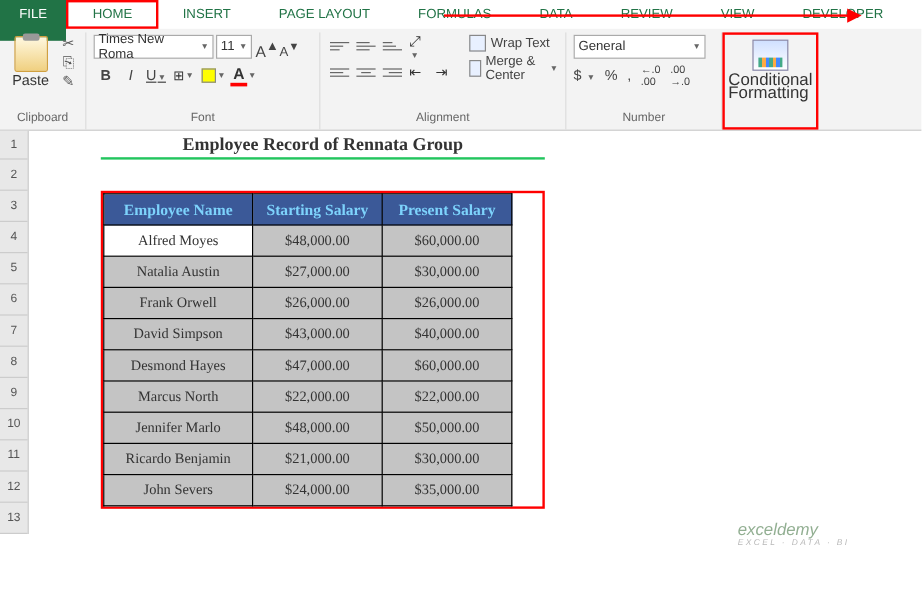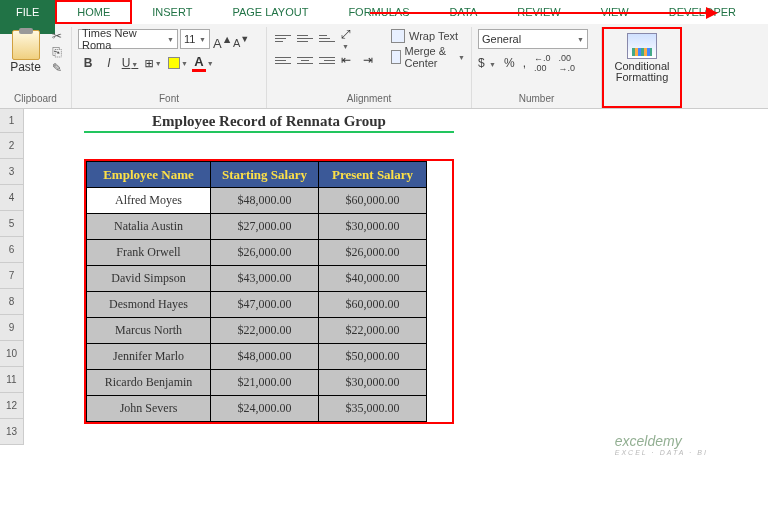--- a/index.html
+++ b/index.html
@@ -58,33 +58,33 @@
 
 .num-group { width: 130px; }
 .num-fmt { width: 110px; height: 20px; border: 1px solid #aaa; background: #fff; font-size: 11px; padding: 1px 3px; display: flex; justify-content: space-between; align-items: center; }
 .num-btns { display: flex; gap: 8px; margin-top: 4px; font-size: 12px; color: #444; align-items: center; }
 
 
 .condfmt-group { width: 80px; border: 2px solid red; }
 .condfmt-btn { display: flex; flex-direction: column; align-items: center; padding: 2px; }
 .condfmt-icon { width: 30px; height: 26px; background: linear-gradient(#d0e0ff, #fff); border: 1px solid #88a; position: relative; }
 .condfmt-icon::after { content: ""; position: absolute; bottom: 2px; left: 4px; width: 20px; height: 8px; background: repeating-linear-gradient(90deg, #4a8 0 3px, #fa4 3px 6px, #48f 6px 9px); }
-.condfmt-label { font-size: 11px; text-align: center; line-height: 11px; margin-top: 2px; }
+.condfmt-label { font-size: 14px; line-height: 11px; margin-top: 2px; }
 
 
 .sheet-area { display: flex; }
 .row-headers { width: 24px; background: #e8e8e8; border-right: 1px solid #ccc; }
 .row-h { height: 26px; border-bottom: 1px solid #ccc; font-size: 10px; color: #555; text-align: center; line-height: 26px; }
 .row-h.first { height: 24px; line-height: 24px; }
 .sheet-content { padding: 0 0 0 60px; position: relative; }
 .title-row { height: 24px; font-family: "Times New Roman", serif; font-weight: bold; font-size: 15px; text-align: center; width: 370px; border-bottom: 2px solid #22c55e; line-height: 24px; }
 .spacer-row { height: 26px; }
 .data-table { border: 2px solid red; }
 .data-table table { border-collapse: collapse; }
-.data-table th { background: #3b5998; color: #fde047; font-family: "Times New Roman", serif; font-weight: bold; font-size: 13px; border: 1px solid #000; padding: 4px 8px; height: 26px; }
+.data-table th { background: #3b5998; color: #7dd3fc; font-family: "Times New Roman", serif; font-weight: bold; font-size: 13px; border: 1px solid #000; padding: 4px 8px; height: 26px; }
 .data-table td { background: #c4c4c4; font-family: "Times New Roman", serif; font-size: 12px; border: 1px solid #000; padding: 3px 8px; height: 26px; text-align: center; }
 .data-table td.namecol { width: 124px; }
 .data-table td.salcol { width: 108px; }
 .data-table tr.active-row td:first-child { background: #fff; }
 
 .watermark { position: absolute; right: 60px; bottom: 50px; font-size: 14px; color: #4a7a4a; opacity: 0.6; font-style: italic; }
 .watermark .sub { font-size: 7px; letter-spacing: 2px; display: block; color: #888; }
 </style>
 </head>
 <body>

